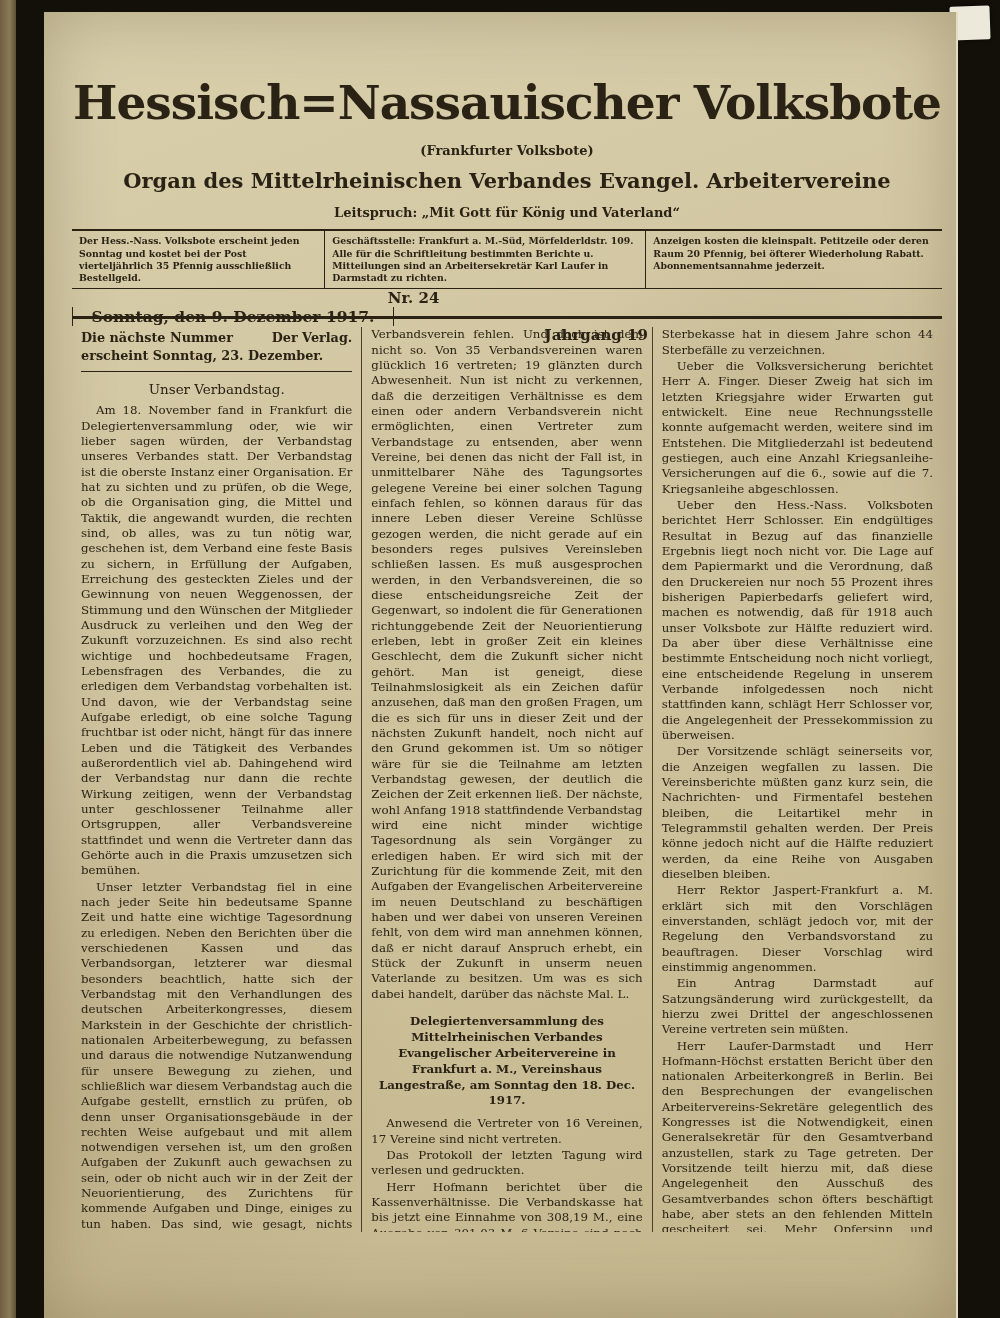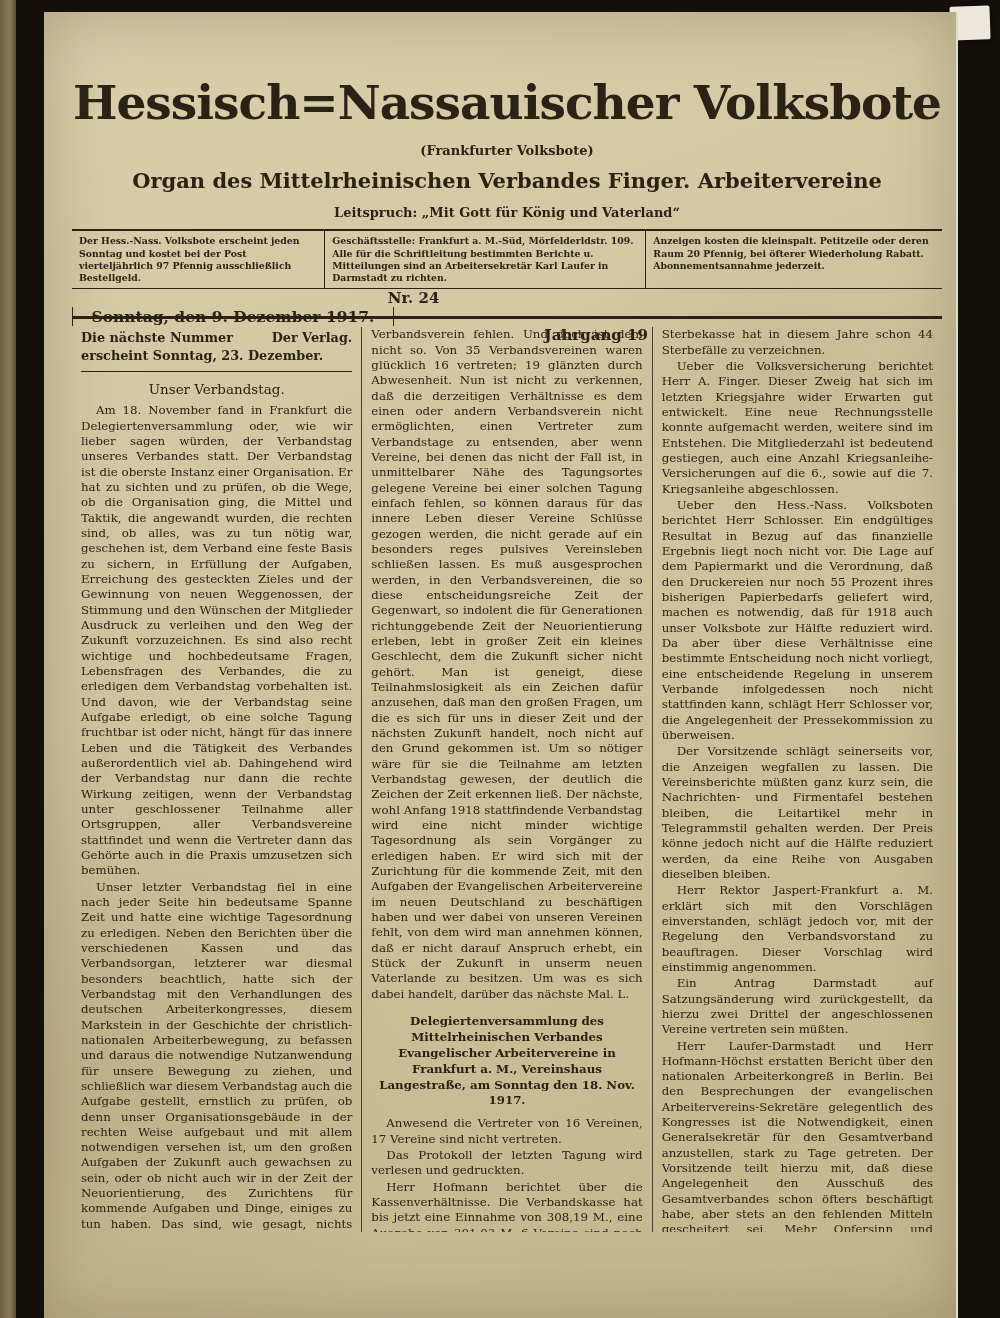--- a/index.html
+++ b/index.html
@@ -97,46 +97,46 @@
 <div class="backdrop">
   <div class="left-edge"></div>
   <div class="corner-label"></div>
 
   <div class="paper">
     <div class="content">
 
       <header class="masthead">
         <h1 class="title">Hessisch=Nassauischer Volksbote</h1>
         <div class="subtitle">(Frankfurter Volksbote)</div>
-        <div class="organ">Organ des Mittelrheinischen Verbandes Finger. Arbeitervereine</div>
+        <div class="organ">Organ des Mittelrheinischen Verbandes Evangel. Arbeitervereine</div>
         <div class="motto">Leitspruch: „Mit Gott für König und Vaterland“</div>
       </header>
 
       <div class="info-row">
-        <div class="info-cell info-left">Der Hess.-Nass. Volksbote erscheint jeden Sonntag und kostet bei der Post vierteljährlich 97 Pfennig ausschließlich Bestellgeld.</div>
+        <div class="info-cell info-left">Der Hess.-Nass. Volksbote erscheint jeden Sonntag und kostet bei der Post vierteljährlich 35 Pfennig ausschließlich Bestellgeld.</div>
         <div class="info-cell info-mid">Geschäftsstelle: Frankfurt a. M.-Süd, Mörfelderldstr. 109. Alle für die Schriftleitung bestimmten Berichte u. Mitteilungen sind an Arbeitersekretär Karl Laufer in Darmstadt zu richten.</div>
         <div class="info-cell info-right">Anzeigen kosten die kleinspalt. Petitzeile oder deren Raum 20 Pfennig, bei öfterer Wiederholung Rabatt. Abonnementsannahme jederzeit.</div>
       </div>
 
       <div class="dateline">
         <div class="issue">Nr. 24</div>
         <div class="date">Sonntag, den 9. Dezember 1917.</div>
         <div class="volume">Jahrgang 19</div>
       </div>
 
       <main class="columns">
           <div class="col">
             <div class="notice"><span class="notice-sig">Der Verlag.</span><span>Die nächste Nummer erscheint Sonntag, 23. Dezember.</span></div>
             <h3 class="heading">Unser Verbandstag.</h3>
             <p class="para">Am 18. November fand in Frankfurt die Delegiertenversammlung oder, wie wir lieber sagen würden, der Verbandstag unseres Verbandes statt. Der Verbandstag ist die oberste Instanz einer Organisation. Er hat zu sichten und zu prüfen, ob die Wege, ob die Organisation ging, die Mittel und Taktik, die angewandt wurden, die rechten sind, ob alles, was zu tun nötig war, geschehen ist, dem Verband eine feste Basis zu sichern, in Erfüllung der Aufgaben, Erreichung des gesteckten Zieles und der Gewinnung von neuen Weggenossen, der Stimmung und den Wünschen der Mitglieder Ausdruck zu verleihen und den Weg der Zukunft vorzuzeichnen. Es sind also recht wichtige und hochbedeutsame Fragen, Lebensfragen des Verbandes, die zu erledigen dem Verbandstag vorbehalten ist. Und davon, wie der Verbandstag seine Aufgabe erledigt, ob eine solche Tagung fruchtbar ist oder nicht, hängt für das innere Leben und die Tätigkeit des Verbandes außerordentlich viel ab. Dahingehend wird der Verbandstag nur dann die rechte Wirkung zeitigen, wenn der Verbandstag unter geschlossener Teilnahme aller Ortsgruppen, aller Verbandsvereine stattfindet und wenn die Vertreter dann das Gehörte auch in die Praxis umzusetzen sich bemühen.</p>
             <p class="para">Unser letzter Verbandstag fiel in eine nach jeder Seite hin bedeutsame Spanne Zeit und hatte eine wichtige Tagesordnung zu erledigen. Neben den Berichten über die verschiedenen Kassen und das Verbandsorgan, letzterer war diesmal besonders beachtlich, hatte sich der Verbandstag mit den Verhandlungen des deutschen Arbeiterkongresses, diesem Markstein in der Geschichte der christlich-nationalen Arbeiterbewegung, zu befassen und daraus die notwendige Nutzanwendung für unsere Bewegung zu ziehen, und schließlich war diesem Verbandstag auch die Aufgabe gestellt, ernstlich zu prüfen, ob denn unser Organisationsgebäude in der rechten Weise aufgebaut und mit allem notwendigen versehen ist, um den großen Aufgaben der Zukunft auch gewachsen zu sein, oder ob nicht auch wir in der Zeit der Neuorientierung, des Zurichtens für kommende Aufgaben und Dinge, einiges zu tun haben. Das sind, wie gesagt, nichts weniger als Lebensfragen für unsere Organisation, die da zu besprechen waren. Dazu melden sich neue Pflichten und Verantwortungen an. Man sollte meinen, bei einer solch wichtigen Tagung würde kein</p>
           </div>
           <div class="col">
             <p class="para noindent">Verbandsverein fehlen. Und doch ist dem nicht so. Von 35 Verbandsvereinen waren glücklich 16 vertreten; 19 glänzten durch Abwesenheit. Nun ist nicht zu verkennen, daß die derzeitigen Verhältnisse es dem einen oder andern Verbandsverein nicht ermöglichten, einen Vertreter zum Verbandstage zu entsenden, aber wenn Vereine, bei denen das nicht der Fall ist, in unmittelbarer Nähe des Tagungsortes gelegene Vereine bei einer solchen Tagung einfach fehlen, so können daraus für das innere Leben dieser Vereine Schlüsse gezogen werden, die nicht gerade auf ein besonders reges pulsives Vereinsleben schließen lassen. Es muß ausgesprochen werden, in den Verbandsvereinen, die so diese entscheidungsreiche Zeit der Gegenwart, so indolent die für Generationen richtunggebende Zeit der Neuorientierung erleben, lebt in großer Zeit ein kleines Geschlecht, dem die Zukunft sicher nicht gehört. Man ist geneigt, diese Teilnahmslosigkeit als ein Zeichen dafür anzusehen, daß man den großen Fragen, um die es sich für uns in dieser Zeit und der nächsten Zukunft handelt, noch nicht auf den Grund gekommen ist. Um so nötiger wäre für sie die Teilnahme am letzten Verbandstag gewesen, der deutlich die Zeichen der Zeit erkennen ließ. Der nächste, wohl Anfang 1918 stattfindende Verbandstag wird eine nicht minder wichtige Tagesordnung als sein Vorgänger zu erledigen haben. Er wird sich mit der Zurichtung für die kommende Zeit, mit den Aufgaben der Evangelischen Arbeitervereine im neuen Deutschland zu beschäftigen haben und wer dabei von unseren Vereinen fehlt, von dem wird man annehmen können, daß er nicht darauf Anspruch erhebt, ein Stück der Zukunft in unserm neuen Vaterlande zu besitzen. Um was es sich dabei handelt, darüber das nächste Mal. L.</p>
-            <h4 class="subhead">Delegiertenversammlung des Mittelrheinischen Verbandes Evangelischer Arbeitervereine in Frankfurt a. M., Vereinshaus Langestraße, am Sonntag den 18. Nov. 1917.</h4>
+            <h4 class="subhead">Delegiertenversammlung des Mittelrheinischen Verbandes Evangelischer Arbeitervereine in Frankfurt a. M., Vereinshaus Langestraße, am Sonntag den 18. Dec. 1917.</h4>
             <p class="para">Anwesend die Vertreter von 16 Vereinen, 17 Vereine sind nicht vertreten.</p>
             <p class="para">Das Protokoll der letzten Tagung wird verlesen und gedruckten.</p>
             <p class="para">Herr Hofmann berichtet über die Kassenverhältnisse. Die Verbandskasse hat bis jetzt eine Einnahme von 308,19 M., eine Ausgabe von 301,03 M. 6 Vereine sind noch mit dem ganzen, ein Verein mit einem Teil des Beitrages im Rückstand. Das Sekretärkonto hat eine Einnahme von 1661,48 M., eine Ausgabe von 1743,18 M., eine Mehrausgabe also von 81,70 M. Die</p>
           </div>
           <div class="col">
             <p class="para noindent">Sterbekasse hat in diesem Jahre schon 44 Sterbefälle zu verzeichnen.</p>
             <p class="para">Ueber die Volksversicherung berichtet Herr A. Finger. Dieser Zweig hat sich im letzten Kriegsjahre wider Erwarten gut entwickelt. Eine neue Rechnungsstelle konnte aufgemacht werden, weitere sind im Entstehen. Die Mitgliederzahl ist bedeutend gestiegen, auch eine Anzahl Kriegsanleihe-Versicherungen auf die 6., sowie auf die 7. Kriegsanleihe abgeschlossen.</p>
             <p class="para">Ueber den Hess.-Nass. Volksboten berichtet Herr Schlosser. Ein endgültiges Resultat in Bezug auf das finanzielle Ergebnis liegt noch nicht vor. Die Lage auf dem Papiermarkt und die Verordnung, daß den Druckereien nur noch 55 Prozent ihres bisherigen Papierbedarfs geliefert wird, machen es notwendig, daß für 1918 auch unser Volksbote zur Hälfte reduziert wird. Da aber über diese Verhältnisse eine bestimmte Entscheidung noch nicht vorliegt, eine entscheidende Regelung in unserem Verbande infolgedessen noch nicht stattfinden kann, schlägt Herr Schlosser vor, die Angelegenheit der Pressekommission zu überweisen.</p>
             <p class="para">Der Vorsitzende schlägt seinerseits vor, die Anzeigen wegfallen zu lassen. Die Vereinsberichte müßten ganz kurz sein, die Nachrichten- und Firmentafel bestehen bleiben, die Leitartikel mehr in Telegrammstil gehalten werden. Der Preis könne jedoch nicht auf die Hälfte reduziert werden, da eine Reihe von Ausgaben dieselben bleiben.</p>
             <p class="para">Herr Rektor Jaspert-Frankfurt a. M. erklärt sich mit den Vorschlägen einverstanden, schlägt jedoch vor, mit der Regelung den Verbandsvorstand zu beauftragen. Dieser Vorschlag wird einstimmig angenommen.</p>

